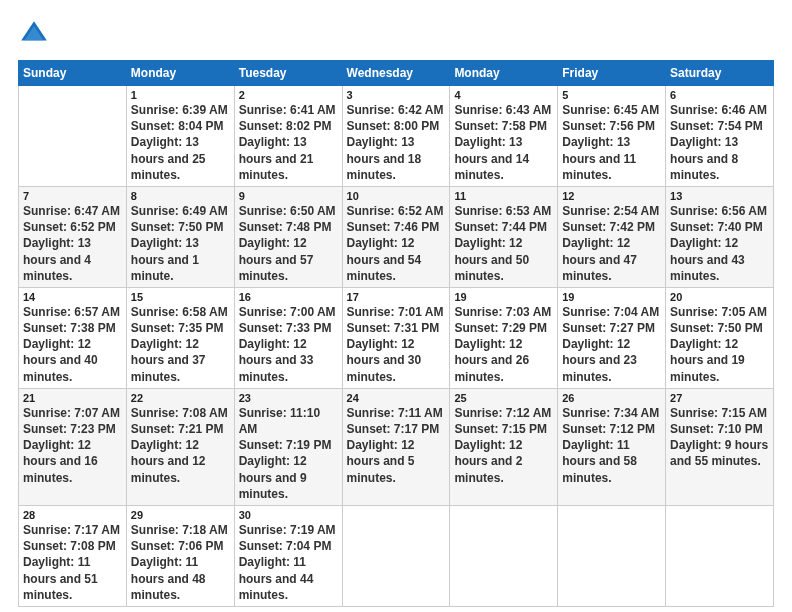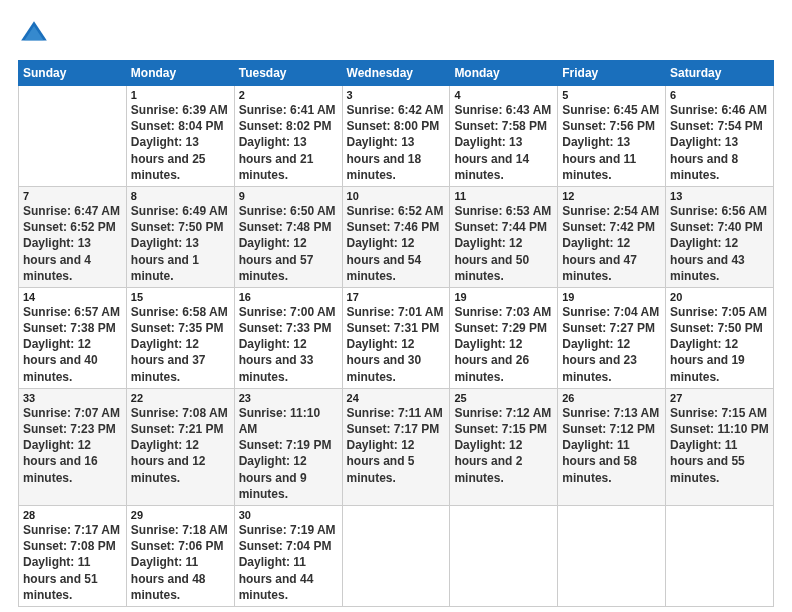--- a/index.html
+++ b/index.html
@@ -303,21 +303,21 @@
             <span class="day-num">20</span>
         <div class="day-info">
           <span>Sunrise: 7:05 AM</span><br>
           <span>Sunset: 7:50 PM</span><br>
           <span>Daylight: 12 hours and 19 minutes.</span>
         </div>
           </td>
         </tr>
         <tr class="alt-row">
           <td>
-            <span class="day-num">33</span>
+            <span class="day-num">21</span>
         <div class="day-info">
           <span>Sunrise: 7:07 AM</span><br>
           <span>Sunset: 7:23 PM</span><br>
           <span>Daylight: 12 hours and 16 minutes.</span>
         </div>
           </td>
           <td>
             <span class="day-num">22</span>
         <div class="day-info">
           <span>Sunrise: 7:08 AM</span><br>
@@ -345,31 +345,31 @@
             <span class="day-num">25</span>
         <div class="day-info">
           <span>Sunrise: 7:12 AM</span><br>
           <span>Sunset: 7:15 PM</span><br>
           <span>Daylight: 12 hours and 2 minutes.</span>
         </div>
           </td>
           <td>
             <span class="day-num">26</span>
         <div class="day-info">
-          <span>Sunrise: 7:13 AM</span><br>
+          <span>Sunrise: 7:34 AM</span><br>
           <span>Sunset: 7:12 PM</span><br>
           <span>Daylight: 11 hours and 58 minutes.</span>
         </div>
           </td>
           <td>
             <span class="day-num">27</span>
         <div class="day-info">
           <span>Sunrise: 7:15 AM</span><br>
-          <span>Sunset: 11:10 PM</span><br>
-          <span>Daylight: 11 hours and 55 minutes.</span>
+          <span>Sunset: 7:10 PM</span><br>
+          <span>Daylight: 9 hours and 55 minutes.</span>
         </div>
           </td>
         </tr>
         <tr class="normal-row">
           <td>
             <span class="day-num">28</span>
         <div class="day-info">
           <span>Sunrise: 7:17 AM</span><br>
           <span>Sunset: 7:08 PM</span><br>
           <span>Daylight: 11 hours and 51 minutes.</span>

